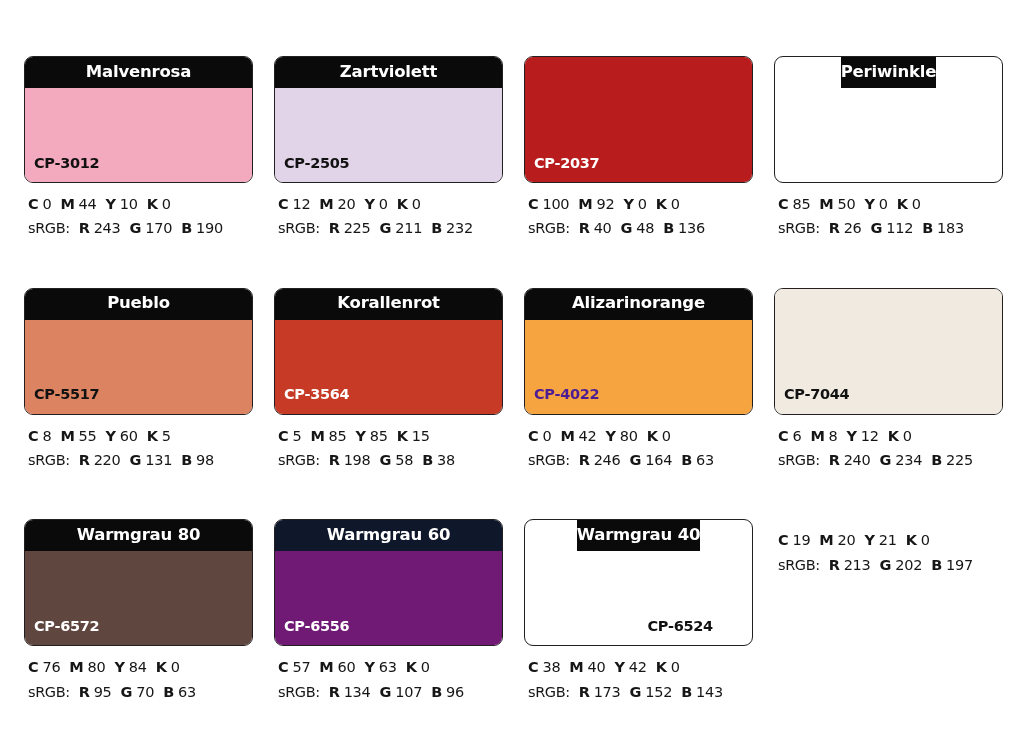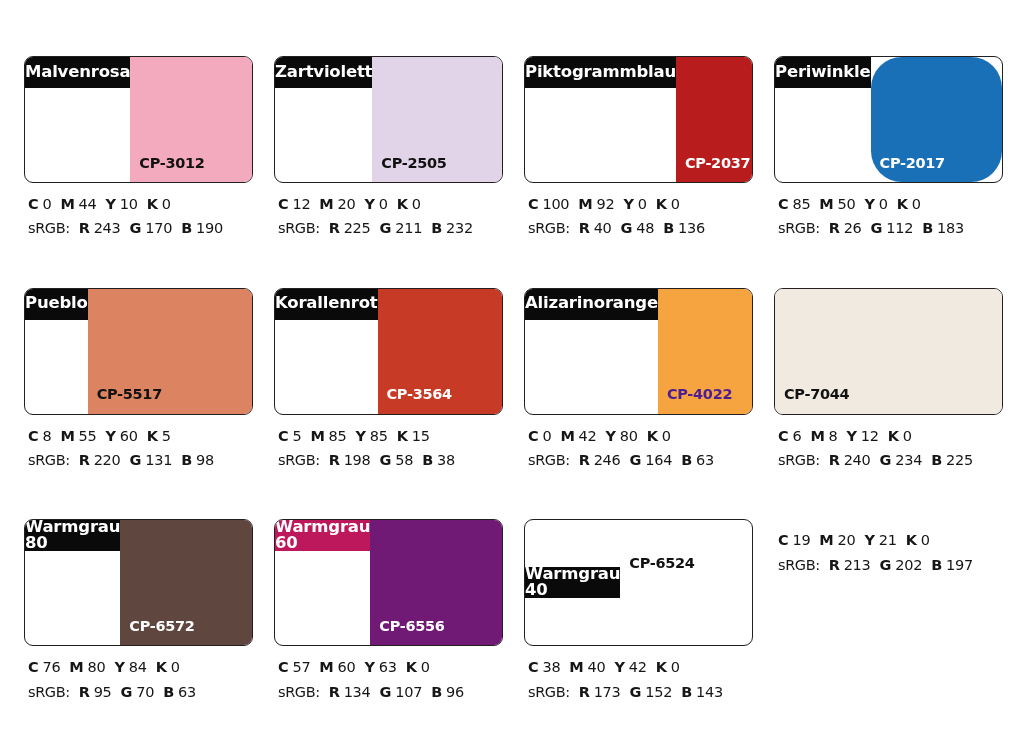--- a/index.html
+++ b/index.html
@@ -34,21 +34,21 @@
   }
   .card {
     width: 229px;
     height: 127px;
     border-radius: 9px;
     border: 1.6px solid #231f20;
     box-sizing: border-box;
     overflow: hidden;
     position: relative;
     display: flex;
-    flex-direction: row;
+    flex-direction: column;
   }
   .card-header {
     height: 31px;
     flex: 0 0 31px;
     background: #0a0a0a;
     color: #ffffff;
     display: flex;
     align-items: center;
     justify-content: center;
     font-family: "DejaVu Sans", sans-serif;
@@ -127,34 +127,31 @@
             <div class="card-code" style="color: rgb(17, 17, 17);">CP-2505</div>
           </div>
         </div>
         <div class="specs">
           <div class="spec-line" style="color: rgb(22, 22, 22);"><span class="k">C</span><span class="sp"></span><span class="v">12</span><span class="gap"></span><span class="k">M</span><span class="sp"></span><span class="v">20</span><span class="gap"></span><span class="k">Y</span><span class="sp"></span><span class="v">0</span><span class="gap"></span><span class="k">K</span><span class="sp"></span><span class="v">0</span></div>
           <div class="spec-line" style="color: rgb(22, 22, 22);"><span class="rgblabel">sRGB:</span><span class="gap"></span><span class="k">R</span><span class="sp"></span><span class="v">225</span><span class="gap"></span><span class="k">G</span><span class="sp"></span><span class="v">211</span><span class="gap"></span><span class="k">B</span><span class="sp"></span><span class="v">232</span></div>
         </div>
       </div>
       <div class="swatch-cell">
         <div class="card" style="border-color: rgb(35, 31, 32);">
-          <div class="card-header" style="background: rgb(10, 10, 10); color: rgb(255, 255, 255);">
-            <span>Piktogrammblau</span>
-          </div>
           <div class="card-body" style="background: #b91c1c;">
             <div class="card-code" style="color: rgb(255, 255, 255);">CP-2037</div>
           </div>
         </div>
         <div class="specs">
           <div class="spec-line" style="color: rgb(22, 22, 22);"><span class="k">C</span><span class="sp"></span><span class="v">100</span><span class="gap"></span><span class="k">M</span><span class="sp"></span><span class="v">92</span><span class="gap"></span><span class="k">Y</span><span class="sp"></span><span class="v">0</span><span class="gap"></span><span class="k">K</span><span class="sp"></span><span class="v">0</span></div>
           <div class="spec-line" style="color: rgb(22, 22, 22);"><span class="rgblabel">sRGB:</span><span class="gap"></span><span class="k">R</span><span class="sp"></span><span class="v">40</span><span class="gap"></span><span class="k">G</span><span class="sp"></span><span class="v">48</span><span class="gap"></span><span class="k">B</span><span class="sp"></span><span class="v">136</span></div>
         </div>
       </div>
       <div class="swatch-cell">
-        <div class="card" style="border-color: rgb(35, 31, 32);">
+        <div class="card" style="border-color: rgb(35, 31, 32); align-items: center;">
           <div class="card-header" style="background: rgb(10, 10, 10); color: rgb(255, 255, 255);">
             <span>Periwinkle</span>
           </div>
           <div class="card-body" style="background: rgb(26, 112, 183); border-radius: 31px;">
             <div class="card-code" style="color: rgb(255, 255, 255);">CP-2017</div>
           </div>
         </div>
         <div class="specs">
           <div class="spec-line" style="color: rgb(22, 22, 22);"><span class="k">C</span><span class="sp"></span><span class="v">85</span><span class="gap"></span><span class="k">M</span><span class="sp"></span><span class="v">50</span><span class="gap"></span><span class="k">Y</span><span class="sp"></span><span class="v">0</span><span class="gap"></span><span class="k">K</span><span class="sp"></span><span class="v">0</span></div>
           <div class="spec-line" style="color: rgb(22, 22, 22);"><span class="rgblabel">sRGB:</span><span class="gap"></span><span class="k">R</span><span class="sp"></span><span class="v">26</span><span class="gap"></span><span class="k">G</span><span class="sp"></span><span class="v">112</span><span class="gap"></span><span class="k">B</span><span class="sp"></span><span class="v">183</span></div>
@@ -222,21 +219,21 @@
             <div class="card-code" style="color: rgb(255, 255, 255);">CP-6572</div>
           </div>
         </div>
         <div class="specs">
           <div class="spec-line" style="color: rgb(22, 22, 22);"><span class="k">C</span><span class="sp"></span><span class="v">76</span><span class="gap"></span><span class="k">M</span><span class="sp"></span><span class="v">80</span><span class="gap"></span><span class="k">Y</span><span class="sp"></span><span class="v">84</span><span class="gap"></span><span class="k">K</span><span class="sp"></span><span class="v">0</span></div>
           <div class="spec-line" style="color: rgb(22, 22, 22);"><span class="rgblabel">sRGB:</span><span class="gap"></span><span class="k">R</span><span class="sp"></span><span class="v">95</span><span class="gap"></span><span class="k">G</span><span class="sp"></span><span class="v">70</span><span class="gap"></span><span class="k">B</span><span class="sp"></span><span class="v">63</span></div>
         </div>
       </div>
       <div class="swatch-cell">
         <div class="card" style="border-color: rgb(35, 31, 32);">
-          <div class="card-header" style="background: #be185d; color: rgb(255, 255, 255);">
+          <div class="card-header" style="background: #0f172a; color: rgb(255, 255, 255);">
             <span>Warmgrau 60</span>
           </div>
           <div class="card-body" style="background: #701a75; text-align: center;">
             <div class="card-code" style="color: rgb(255, 255, 255);">CP-6556</div>
           </div>
         </div>
         <div class="specs">
           <div class="spec-line" style="color: rgb(22, 22, 22);"><span class="k">C</span><span class="sp"></span><span class="v">57</span><span class="gap"></span><span class="k">M</span><span class="sp"></span><span class="v">60</span><span class="gap"></span><span class="k">Y</span><span class="sp"></span><span class="v">63</span><span class="gap"></span><span class="k">K</span><span class="sp"></span><span class="v">0</span></div>
           <div class="spec-line" style="color: rgb(22, 22, 22);"><span class="rgblabel">sRGB:</span><span class="gap"></span><span class="k">R</span><span class="sp"></span><span class="v">134</span><span class="gap"></span><span class="k">G</span><span class="sp"></span><span class="v">107</span><span class="gap"></span><span class="k">B</span><span class="sp"></span><span class="v">96</span></div>
         </div>

